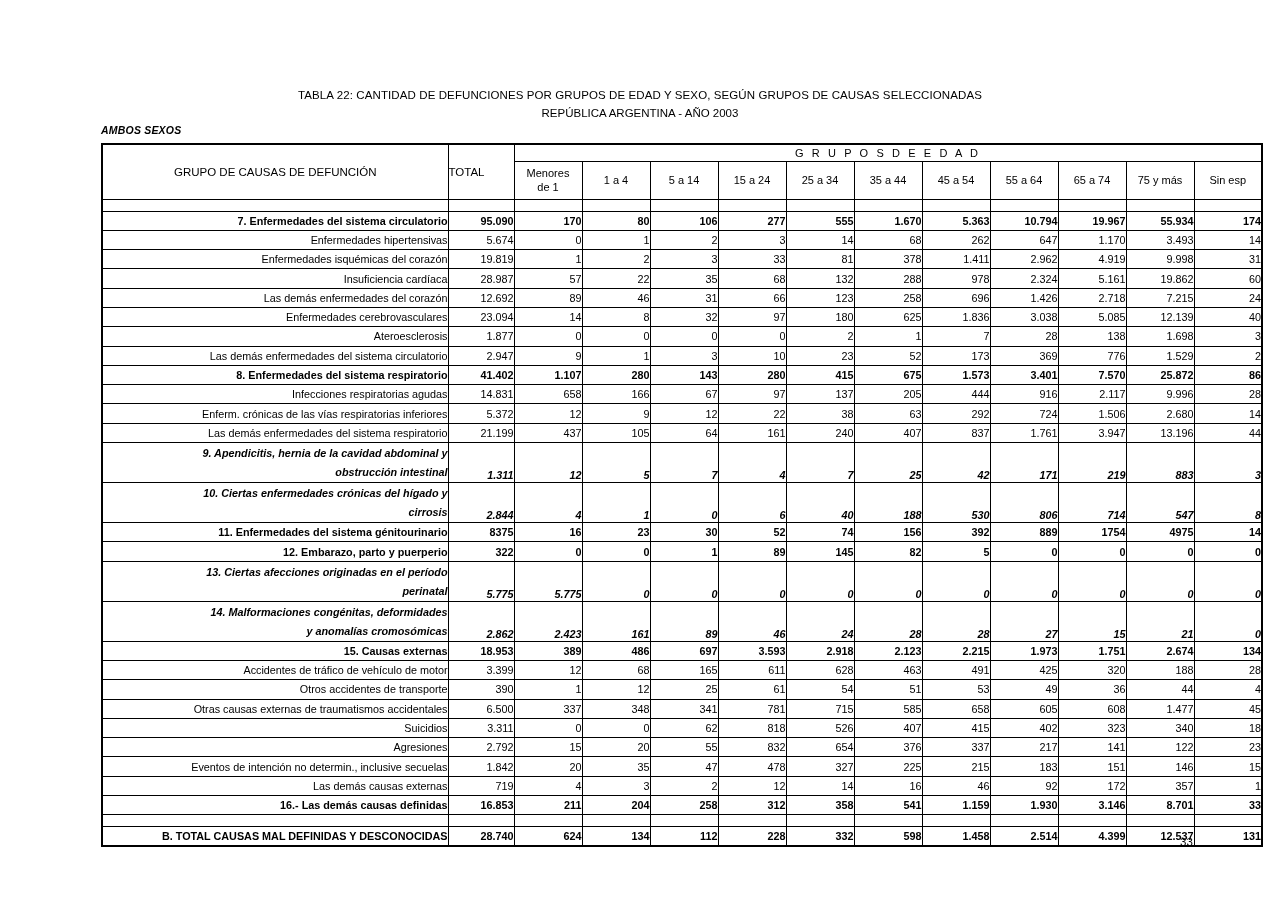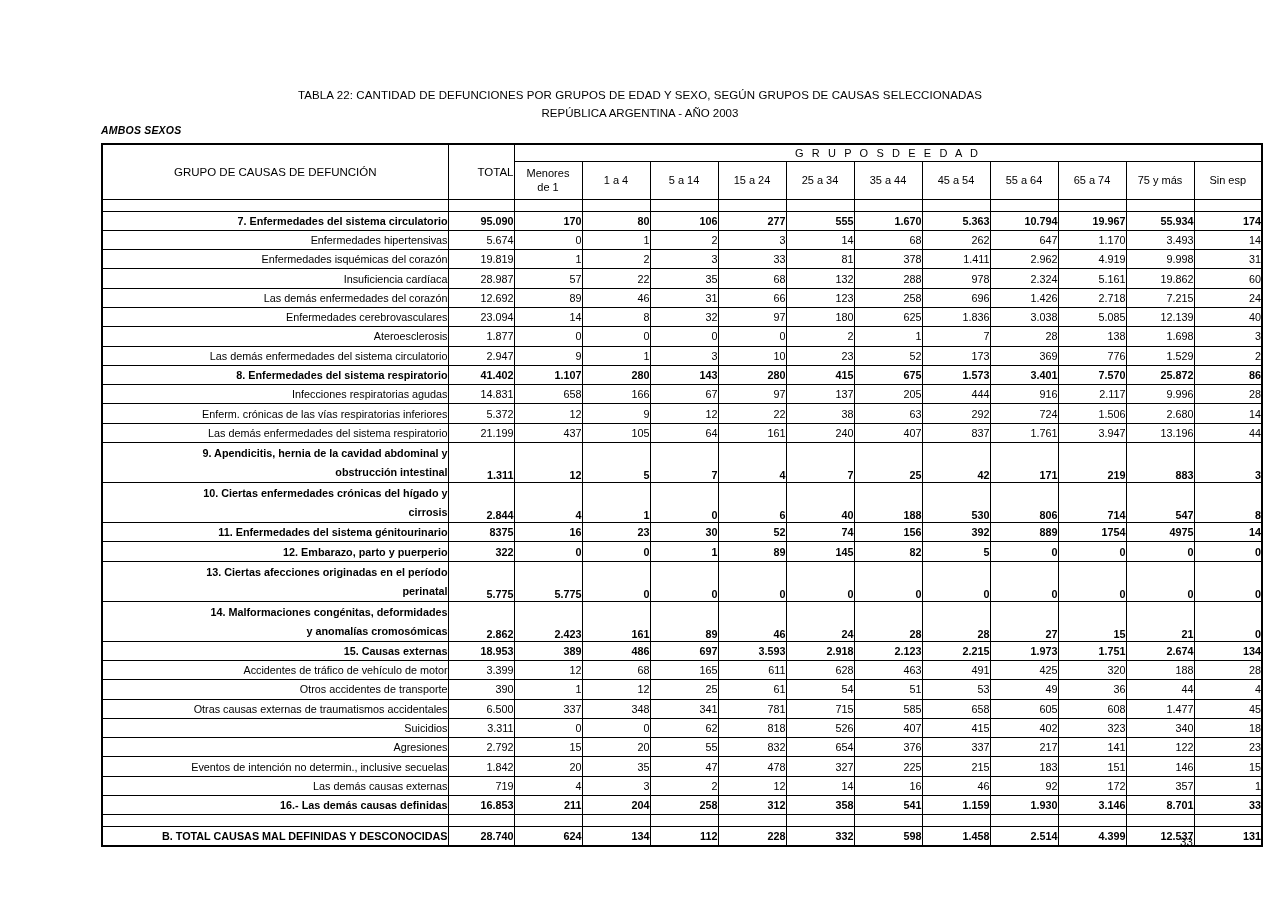--- a/index.html
+++ b/index.html
@@ -82,21 +82,21 @@
     border-bottom: 1px solid #000 !important;
   }
   .hdr-cause {
     text-align: center;
     font-size: 11.5px;
     height: 55px;
     vertical-align: middle;
     padding-bottom: 6px;
   }
   .hdr-total {
-    text-align: right;
+    text-align: left;
     font-size: 11.5px;
     vertical-align: middle;
     padding-bottom: 6px;
   }
   .hdr-age {
     text-align: center;
     font-size: 11px;
     height: 38px;
     vertical-align: top;
     padding-top: 5px;
@@ -129,21 +129,21 @@
     padding-top: 1px;
     line-height: 19px;
     white-space: normal;
   }
   td.cause.two .l2 { padding-left: 26px; display: block; }
   td.num.two {
     height: 39px;
     vertical-align: bottom;
     padding-bottom: 1px;
   }
-  tr.two-line td { height: 39px; }
+  tr.two-line td { height: 39px; font-style: italic; }
 
   tr.blank td { height: 12px; }
 
   .pageno {
     position: absolute;
     left: 1180px; top: 836px;
     font-size: 11.5px;
   }
 </style>
 </head>

